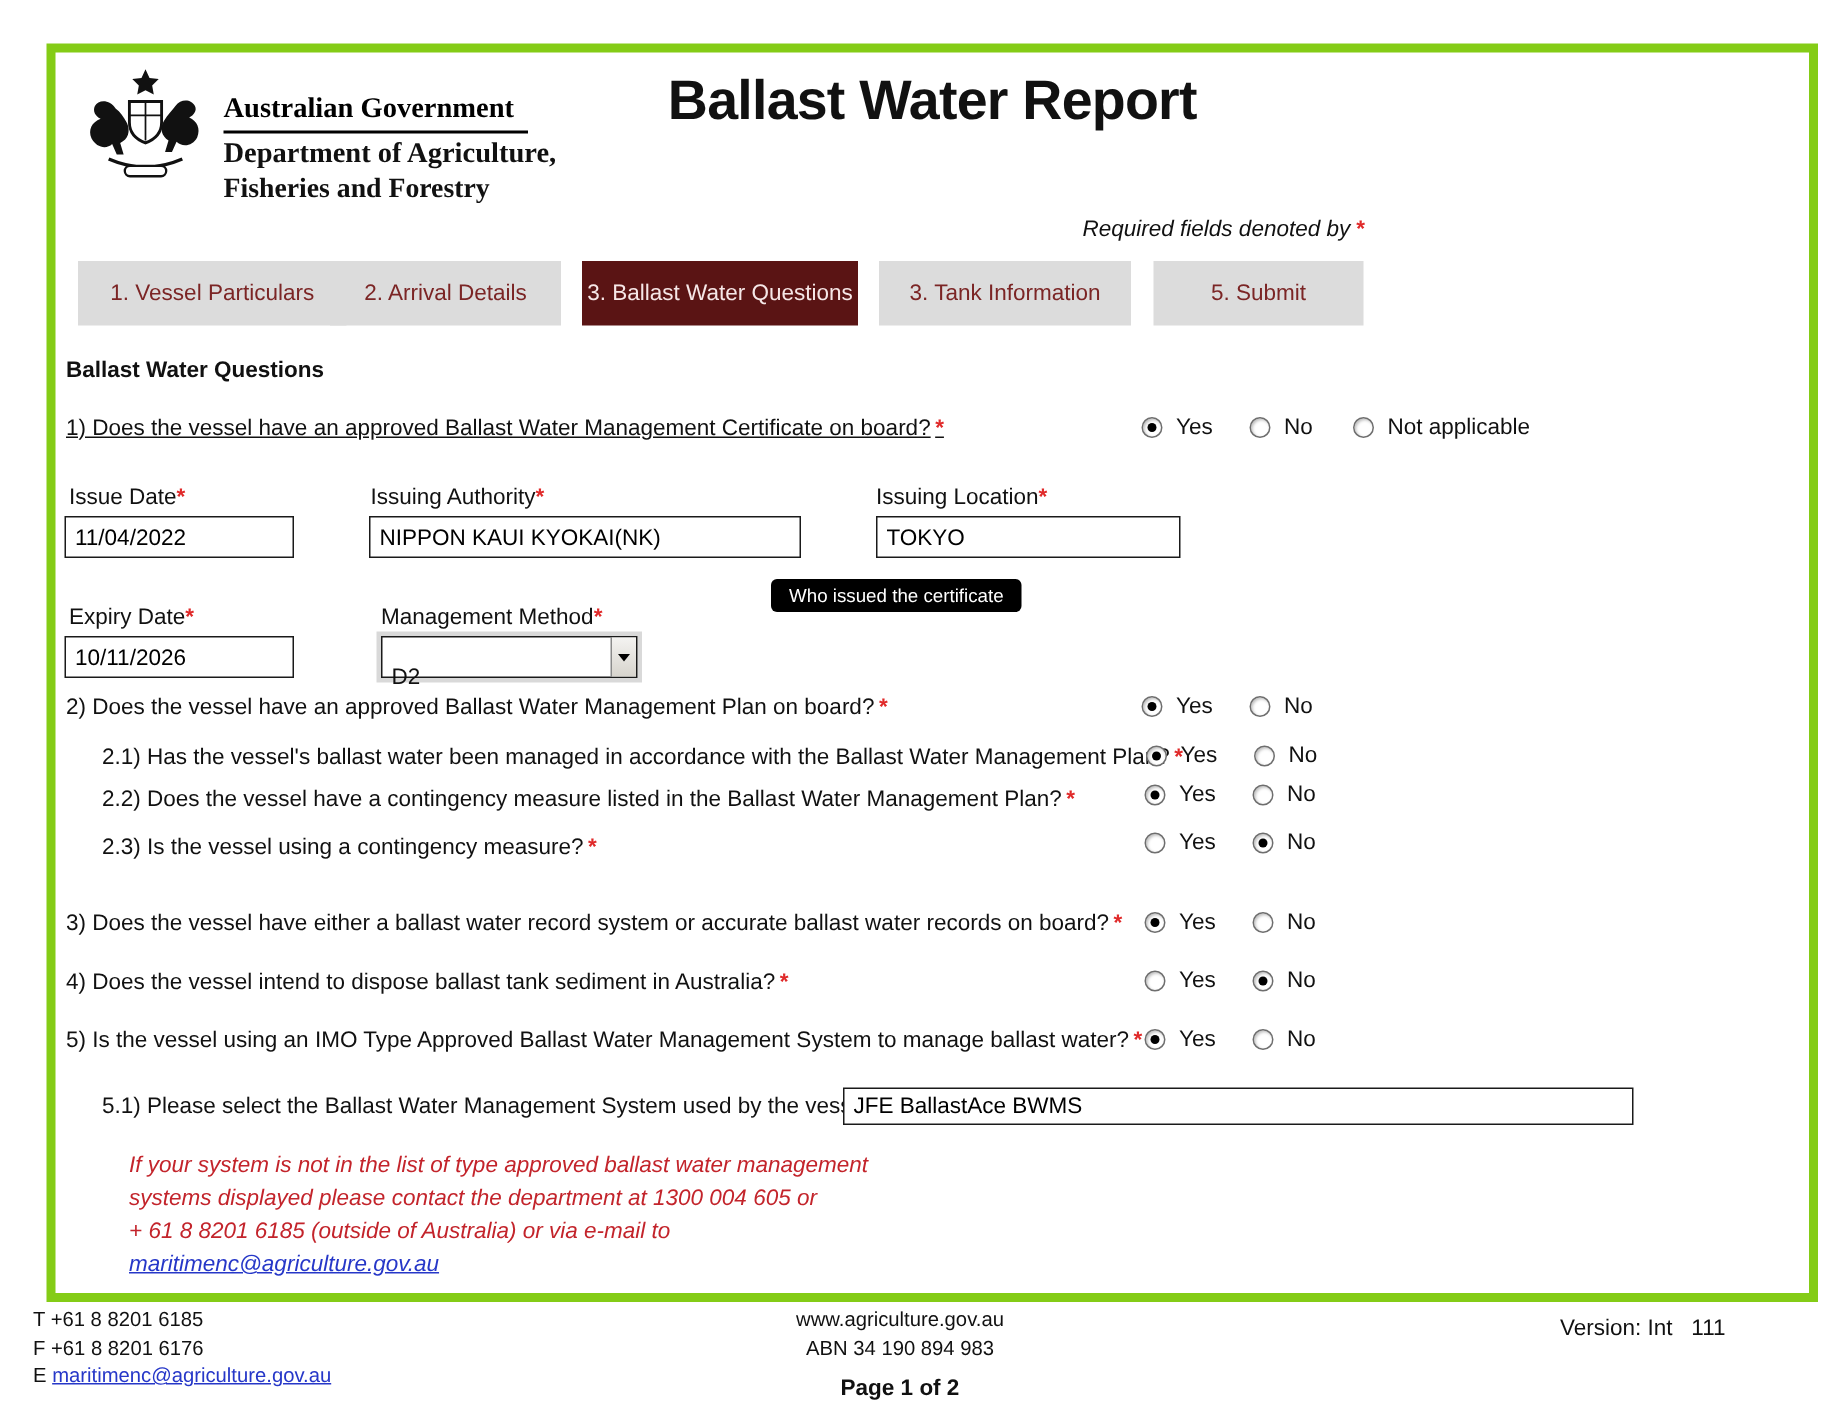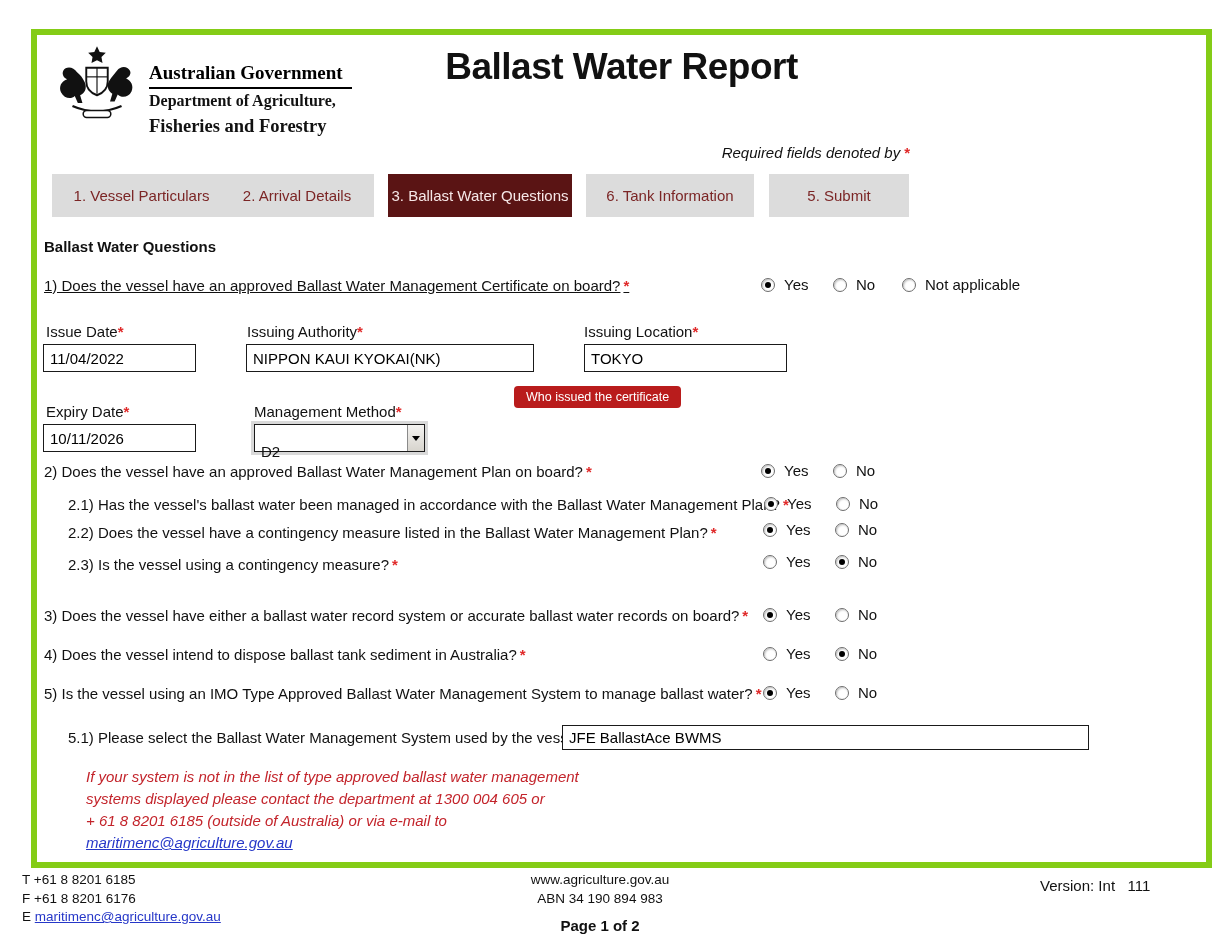--- a/index.html
+++ b/index.html
@@ -8,21 +8,21 @@
 
   .main-box {
     position:absolute; left:31px; top:29px; width:1181px; height:839px;
     border:6px solid #84cc16; background:#fff;
   }
 
   
   .crest { position:absolute; left:14px; top:8px; }
   .gov-title { position:absolute; left:112px; top:27px; font-family:"Liberation Serif", serif; font-weight:bold; font-size:19px; color:#000; }
   .gov-divider { position:absolute; left:112px; top:52px; width:203px; height:2px; background:#000; }
-  .dept-line1 { position:absolute; left:112px; top:57px; font-family:"Liberation Serif", serif; font-weight:bold; font-size:16px; }
+  .dept-line1 { position:absolute; left:112px; top:57px; font-family:"Liberation Serif", serif; font-weight:bold; font-size:19px; }
   .dept-line2 { position:absolute; left:112px; top:81px; font-family:"Liberation Serif", serif; font-weight:bold; font-size:18.5px; }
   .page-title { position:absolute; left:50%; transform:translateX(-50%); top:11px; font-size:37px; font-weight:bold; letter-spacing:-0.5px; white-space:nowrap; }
 
   .required-note { position:absolute; right:296px; top:109px; font-size:15px; font-style:italic; white-space:nowrap; }
   .req { color:#e02a2a; font-weight:bold; font-style:normal; }
   .required-note .req { margin-left:4px; }
 
   
   .tab { position:absolute; top:139px; height:43px; background:#dcdcdc; color:#7b2525;
          font-size:15px; display:flex; align-items:center; justify-content:center; cursor:pointer; white-space:nowrap; }
@@ -57,21 +57,21 @@
   .f-input { position:absolute; height:28px; border:1.5px solid #1a1a1a; background:#fff;
              font-family:"Liberation Sans", sans-serif; font-size:15px; padding:2px 6px; color:#000; }
 
   .dropdown { position:absolute; height:28px; border:1.5px solid #1a1a1a; background:#fff;
               box-shadow:0 0 0 3px #d9d9d9; display:flex; align-items:stretch; }
   .dropdown .dd-value { flex:1; font-size:15px; padding:18px 6px; }
   .dropdown .dd-btn { width:17px; background:linear-gradient(#f4f3f1,#d7d4cd); border-left:1px solid #8a8a8a;
                       display:flex; align-items:center; justify-content:center; cursor:pointer; }
   .dd-arrow { width:0; height:0; border-left:4px solid transparent; border-right:4px solid transparent; border-top:5px solid #000; }
 
-  .tooltip { position:absolute; left:477px; top:351px; background:#b91c1c; color:#fff; font-size:12.5px;
+  .tooltip { position:absolute; left:477px; top:351px; background:#000000; color:#fff; font-size:12.5px;
              padding:4px 12px; border-radius:4px; white-space:nowrap; }
 
   .note { position:absolute; left:49px; top:731px; font-size:15px; font-style:italic; color:#c3242b; line-height:22px; }
   .note a, .link-blue { color:#2637c8; text-decoration:underline; cursor:pointer; }
 
   
   .footer-left { position:absolute; left:22px; top:871px; font-size:13.5px; line-height:18.5px; }
   .footer-center { position:absolute; left:430px; top:871px; width:340px; text-align:center; font-size:13.5px; line-height:18.5px; }
   .page-num { position:absolute; left:430px; top:917px; width:340px; text-align:center; font-size:15px; font-weight:bold; }
   .version { position:absolute; left:1040px; top:877px; font-size:15px; white-space:pre; }
@@ -104,21 +104,21 @@
   <div class="tab tab1">
       <span>1. Vessel Particulars</span>
     </div>
   <div class="tab tab2">
       <span>2. Arrival Details</span>
     </div>
   <div class="tab tab3 checked">
       <span>3. Ballast Water Questions</span>
     </div>
   <div class="tab tab4">
-      <span>6. Tank Information</span>
+      <span>3. Tank Information</span>
     </div>
   <div class="tab tab5">
       <span>5. Submit</span>
     </div>
 
   <div class="section-title">Ballast Water Questions</div>
 
   <div class="q" style="left:7px; top:242px;text-decoration:underline;"><span>1) Does the vessel have an approved Ballast Water Management Certificate on board?</span><span class="req">*</span></div>
   <div class="rgroup" style="left:724px; top:241px;">
     <span class="opt w-yes">

